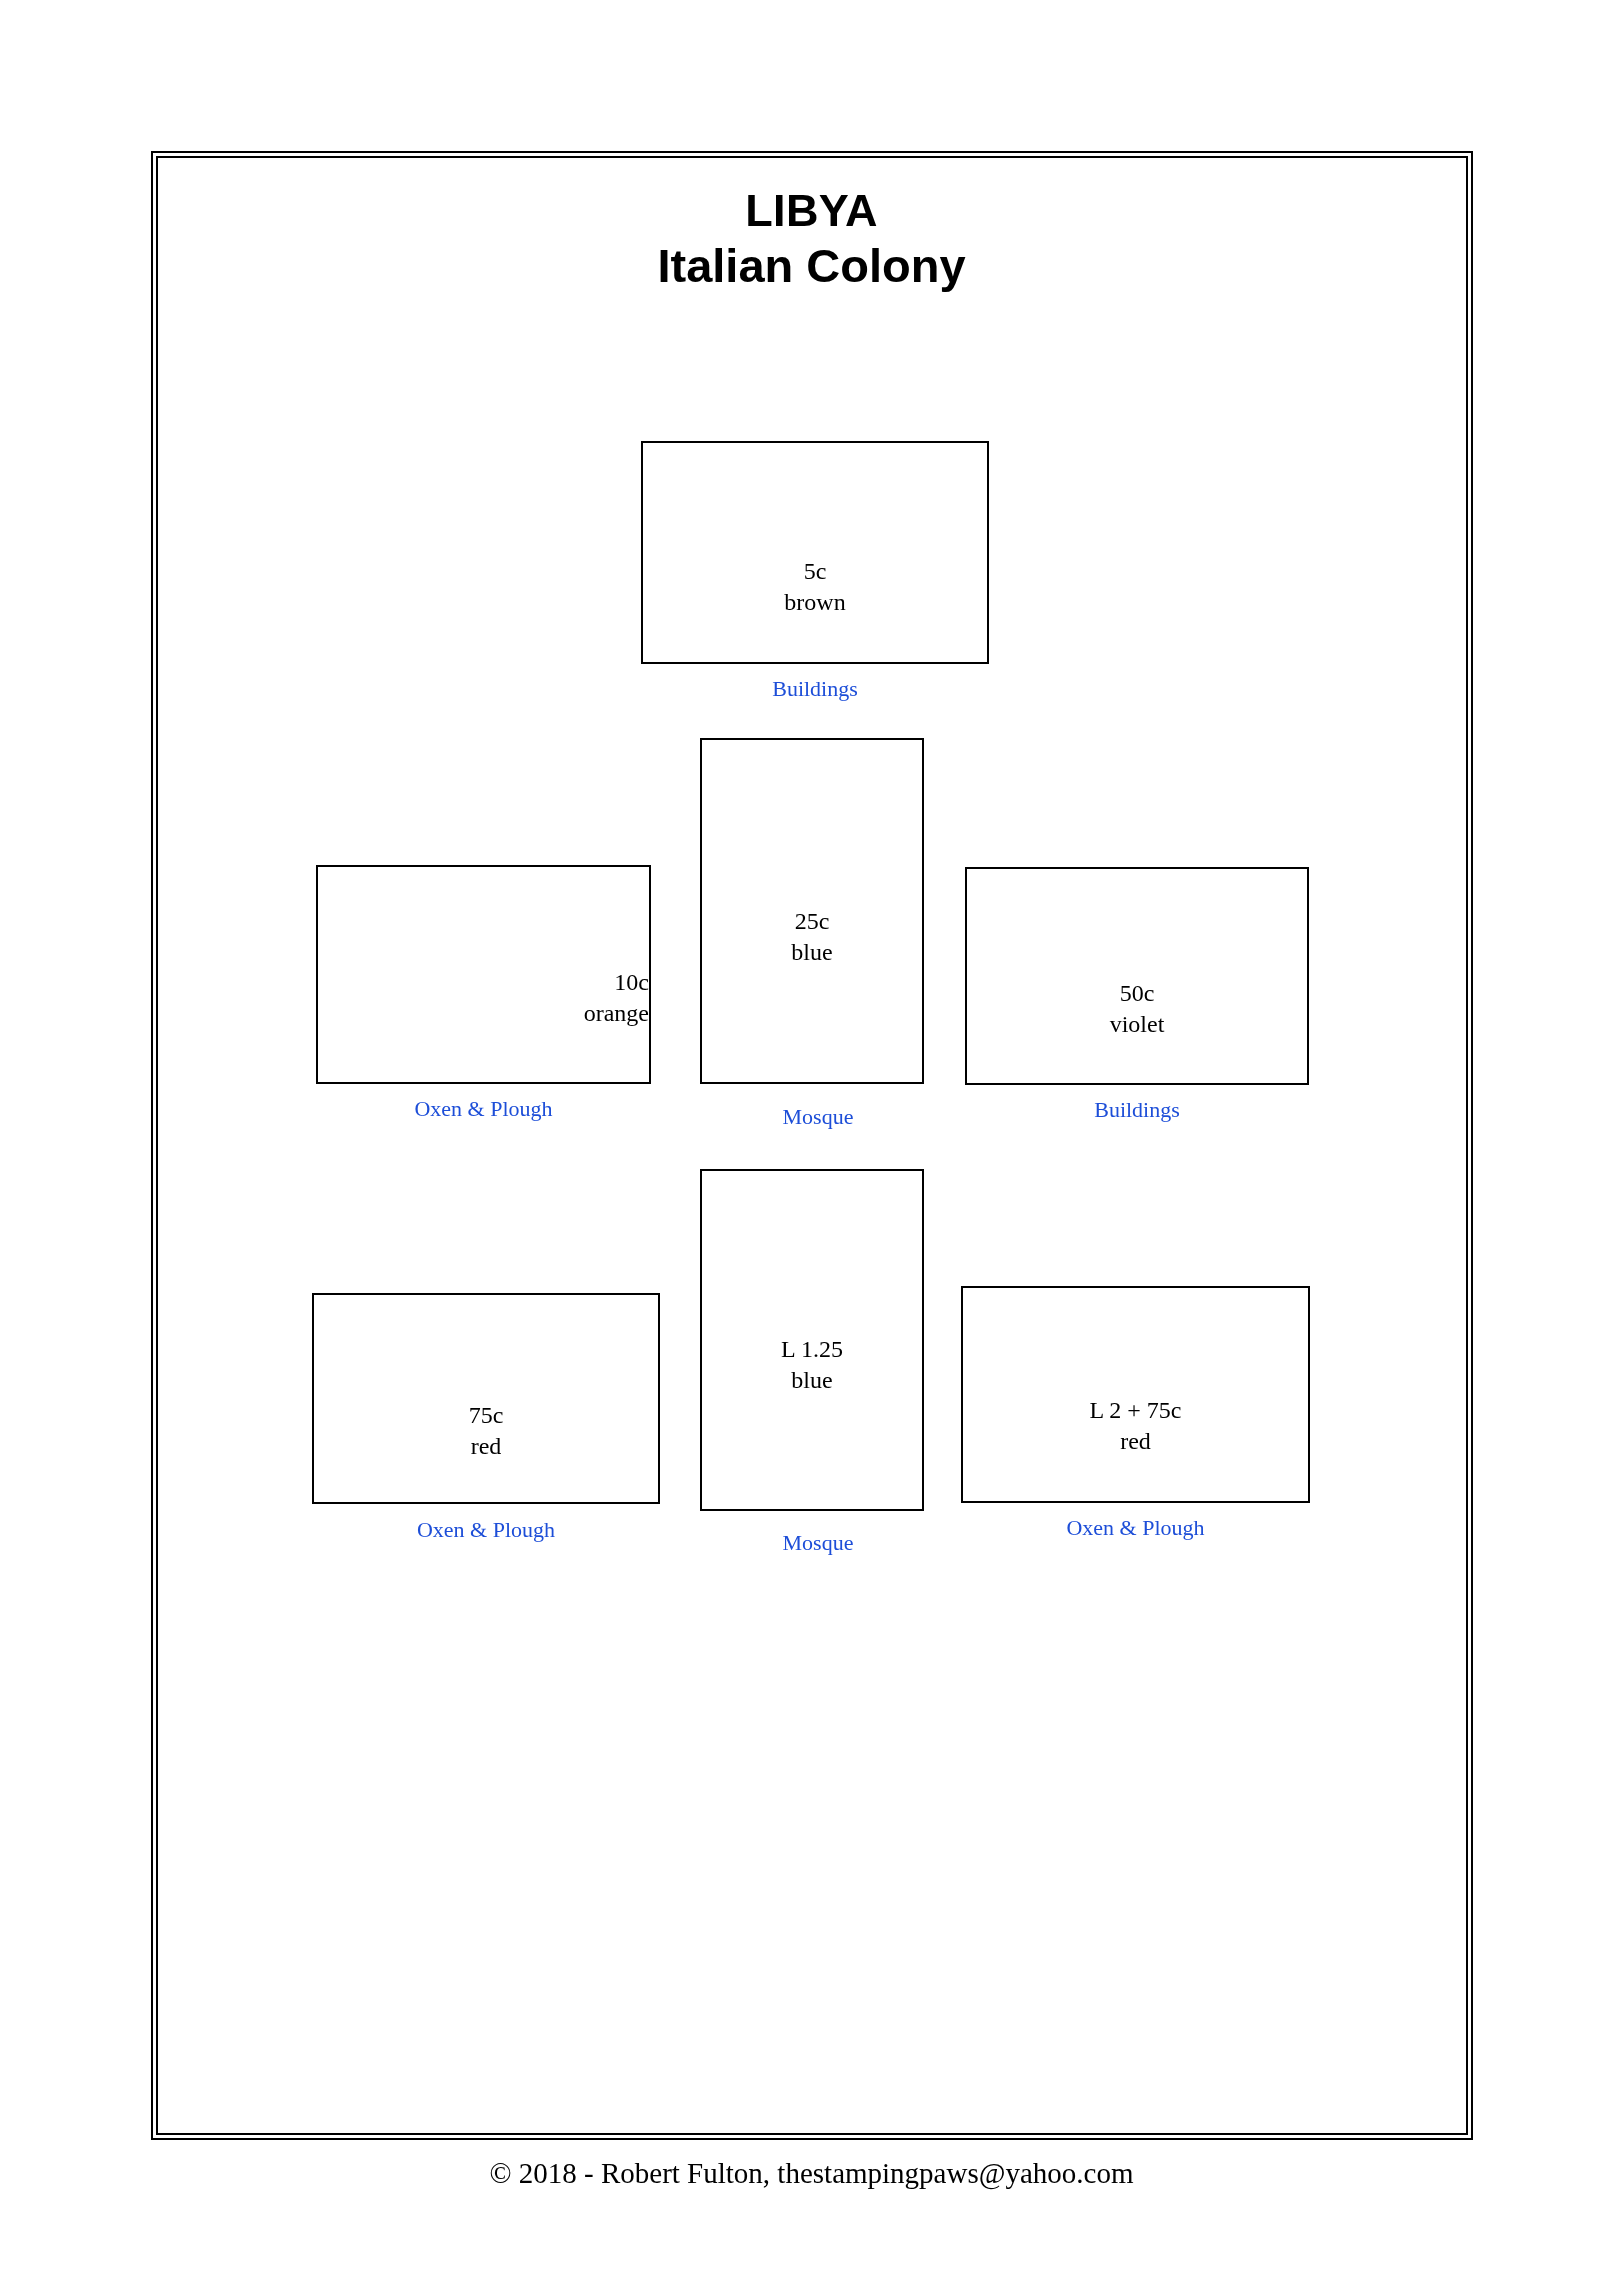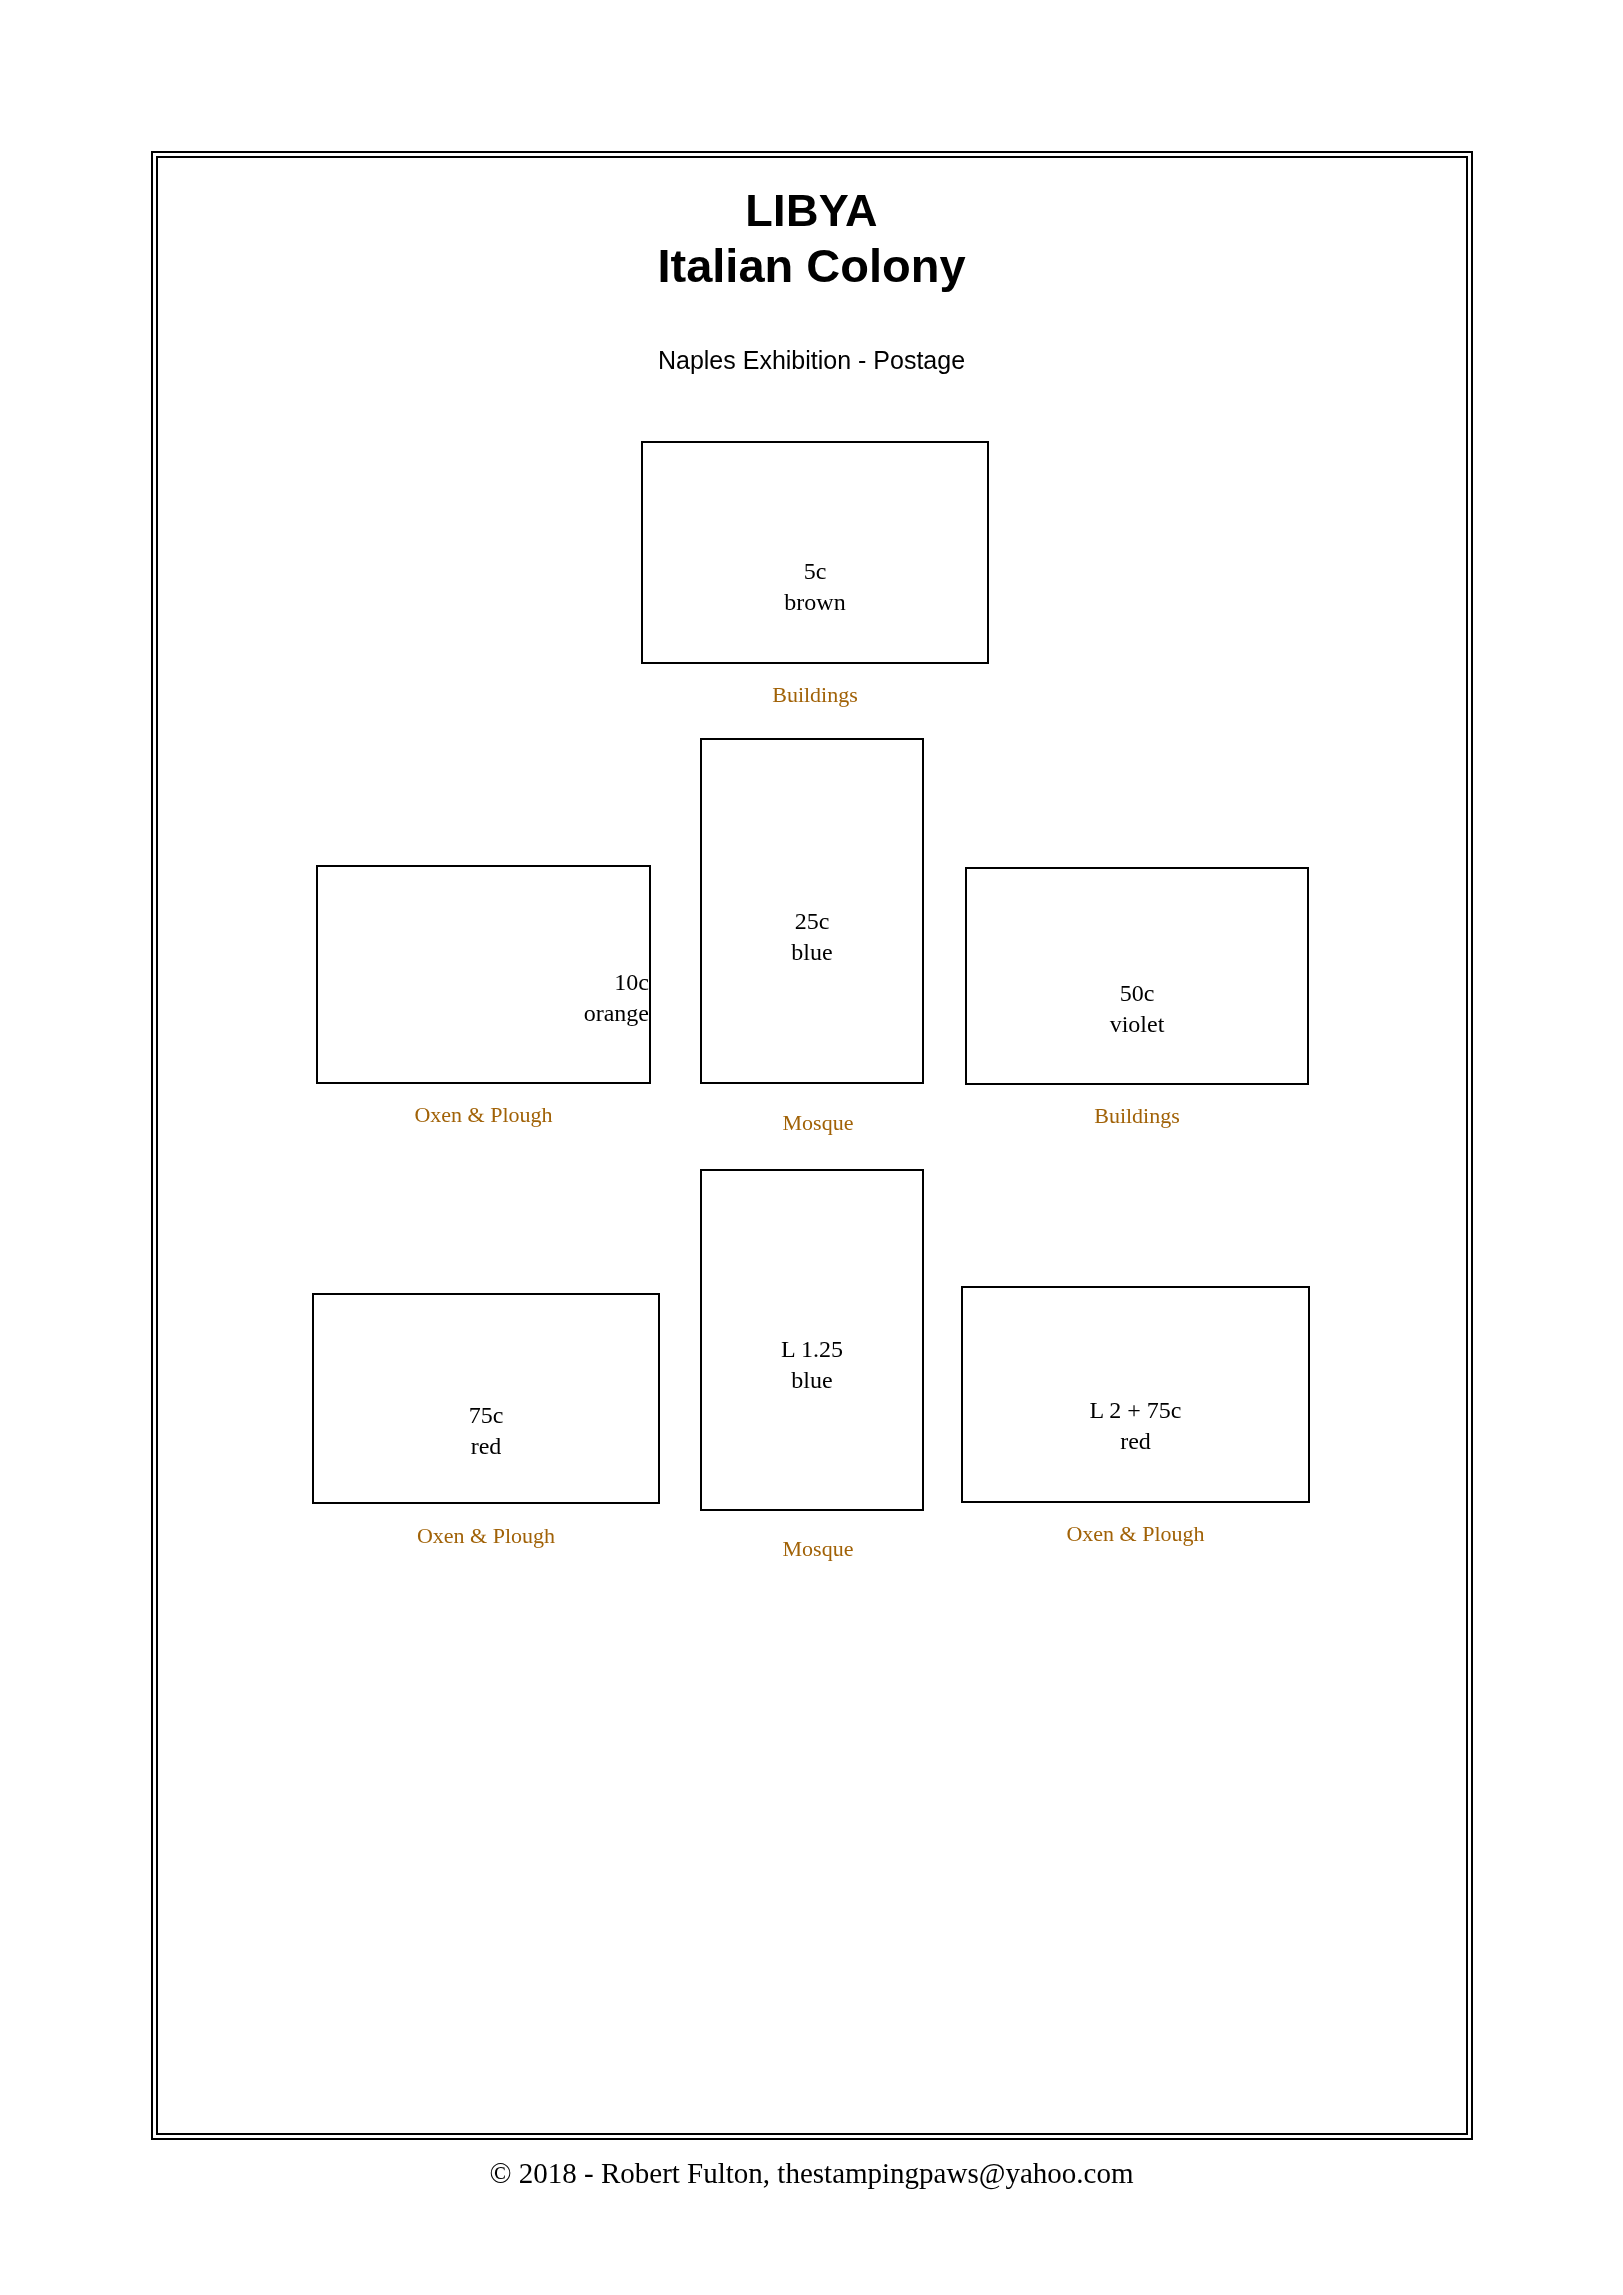--- a/index.html
+++ b/index.html
@@ -88,22 +88,21 @@
   .stamp-text .denom { display: block; margin-top: 28px; }
   .stamp-text .colour { display: block; }
 
   .stamp-caption {
     position: absolute;
     text-align: center;
     font-family: "Liberation Serif", "DejaVu Serif", serif;
     font-size: 22px;
     line-height: 1.2;
     white-space: nowrap;
-    color: #a16207;
-    margin-top: 6px;
+    color: #1d4ed8;
   }
 
   
   #page-footer {
     position: absolute;
     left: 0;
     right: 0;
     top: 2157px;
     text-align: center;
     font-family: "Liberation Serif", "DejaVu Serif", serif;
@@ -116,21 +115,20 @@
 
 <div id="album-page">
   <div id="album-page-inner"></div>
 </div>
 
 <div class="heading-block" id="country-name">LIBYA</div>
 
 <div class="heading-block" id="colony-name">Italian Colony</div>
 
 <div id="issue-subtitle">
-  <span class="sub-line">Naples Exhibition - Postage</span>
 </div>
 
 <div class="stamp-space" style="left:641px; top:441px; width:348px; height:223px;">
   <div class="stamp-text" style="top:85px;">
     <span class="denom">5c</span>
     <span class="colour">brown</span>
   </div>
 </div>
 <div class="stamp-caption" style="left:641px; top:676px; width:348px;">Buildings</div>
 

